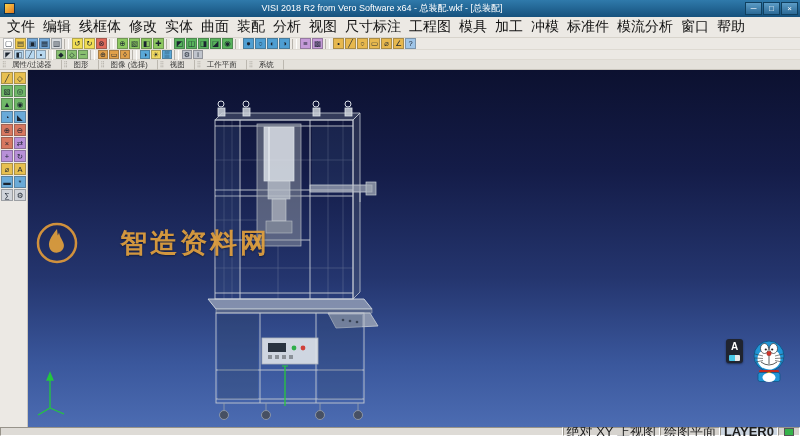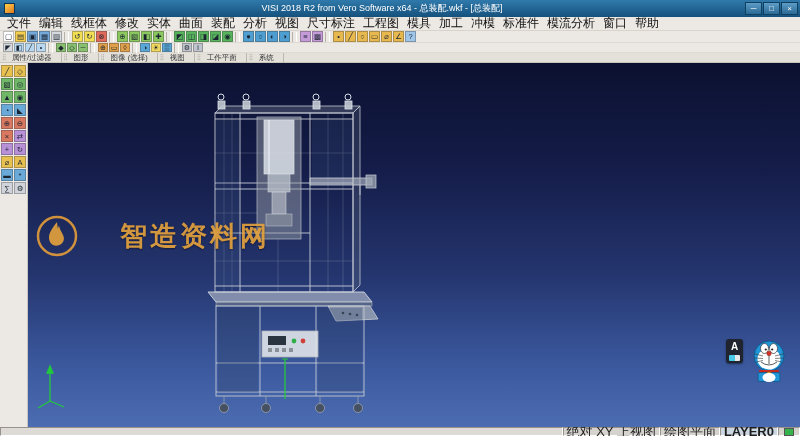--- a/index.html
+++ b/index.html
@@ -7,21 +7,21 @@
   .window{width:800px;height:436px;display:flex;flex-direction:column;background:#eab308;}
 
   
   .titlebar{height:17px;background:linear-gradient(#2f7aab,#16517d);display:flex;align-items:center;color:#fff;font-size:9px;flex:0 0 auto;}
   .app-icon{width:11px;height:11px;margin:0 4px;background:linear-gradient(135deg,#ffd24a,#e07820);border:1px solid #0c3350;box-sizing:border-box;}
   .title-text{flex:1;text-align:center;white-space:nowrap;overflow:hidden;text-overflow:ellipsis;}
   .winbtns{display:flex;gap:1px;margin-right:2px;}
   .winbtn{width:17px;height:13px;background:linear-gradient(#5c9cc6,#2c6a96);border:1px solid #10405f;color:#fff;font-size:8px;line-height:12px;text-align:center;box-sizing:border-box;}
 
   
-  .menubar{height:14px;display:flex;align-items:center;background:#ece9e4;font-size:12px;color:#111;padding-left:3px;border-bottom:1px solid #d8d4cc;box-sizing:border-box;flex:0 0 auto;}
+  .menubar{height:21px;display:flex;align-items:center;background:#ece9e4;font-size:14px;color:#111;padding-left:3px;border-bottom:1px solid #d8d4cc;box-sizing:border-box;flex:0 0 auto;}
   .menu-item{padding:0 4px;white-space:nowrap;}
 
   
   .toolbar{display:flex;align-items:center;background:#ece9e4;padding-left:2px;box-sizing:border-box;flex:0 0 auto;}
   .toolbar.r1{height:12px;border-bottom:1px solid #dedad2;}
   .toolbar.r2{height:10px;border-bottom:1px solid #dedad2;}
   .tb-icon{width:11px;height:11px;margin:0 0 0 1px;font-size:7.5px;line-height:10px;text-align:center;color:#1b2430;border:1px solid rgba(60,60,60,.35);box-sizing:border-box;overflow:hidden;flex:0 0 auto;}
   .toolbar.r2 .tb-icon{width:10px;height:9px;line-height:8px;font-size:7px;}
   .tb-sep{width:3px;height:10px;margin:0 2px;border-left:1px solid #b6b2aa;border-right:1px solid #fdfdfb;flex:0 0 auto;}
 

